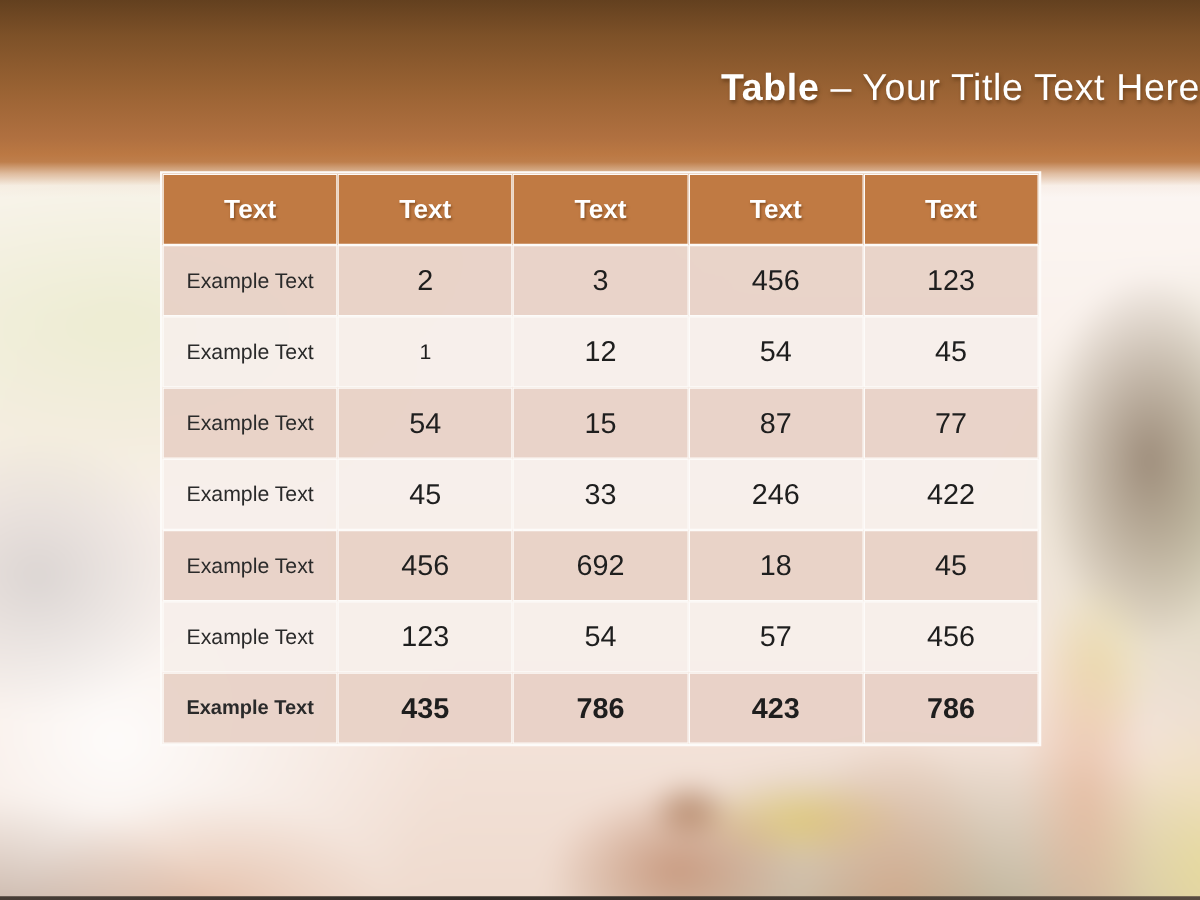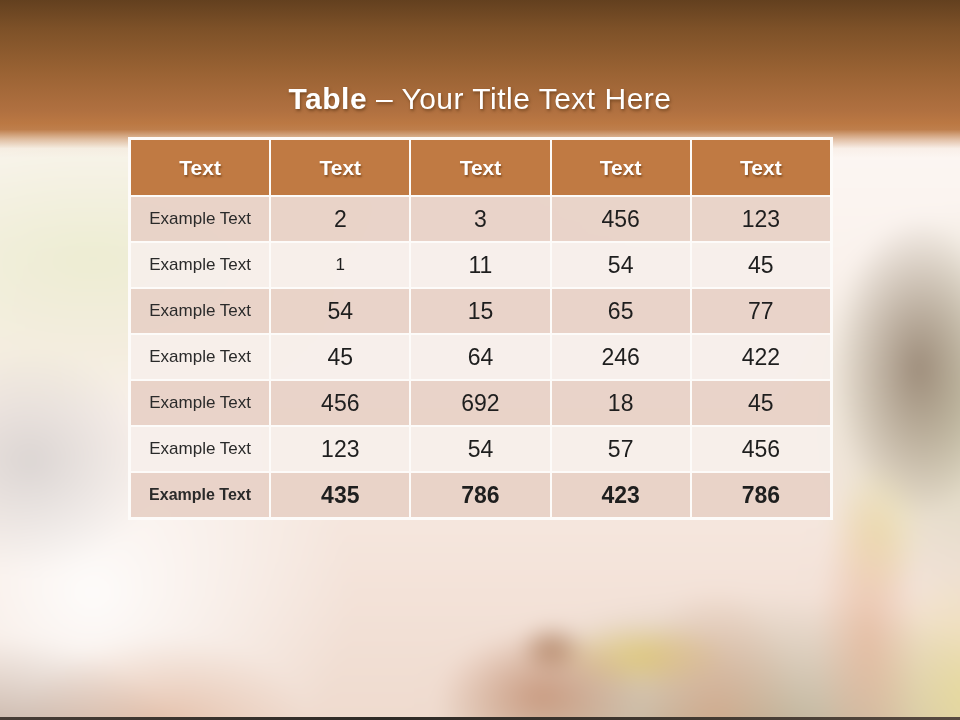--- a/index.html
+++ b/index.html
@@ -37,39 +37,39 @@
   .top-band {
     position:absolute; left:0; top:0; right:0; height:158px;
     background:linear-gradient(180deg,
       #63401f 0%, #7d5128 18%, #996233 45%, #b07040 70%, #bb7843 78%,
       rgba(187,120,67,0.95) 82%, rgba(202,143,96,0.55) 88%,
       rgba(236,211,191,0.2) 94%, rgba(255,255,255,0) 100%);
   }
 
   .title {
     position:absolute; top:54px; left:0; width:100%;
-    text-align:center; color:#ffffff; font-size:30px; font-weight:400;
-    letter-spacing:0.5px; text-shadow:1px 2px 3px rgba(80,45,15,0.55);margin-top:28px;
+    text-align:right; color:#ffffff; font-size:30px; font-weight:400;
+    letter-spacing:0.5px; text-shadow:1px 2px 3px rgba(80,45,15,0.55);
   }
   .title .t-bold { font-weight:700; }
 
   table.data-table {
     position:absolute; left:128px; top:137px; width:705px;
     border-collapse:separate; border-spacing:0; table-layout:fixed;
     border:2px solid #fdfbf9;
   }
   .data-table th, .data-table td {
     border:1.5px solid #fdfbf9; text-align:center; vertical-align:middle;
   }
   .data-table th {
     height:57px; background:#c07a43; color:#ffffff;
     font-size:21px; font-weight:700;
     text-shadow:1px 2px 2px rgba(90,45,10,0.55);
   }
-  .data-table td { height:46px; }
+  .data-table td { height:57px; }
   tr.row-odd  td { background:rgba(231,209,198,0.93); }
   tr.row-even td { background:rgba(246,239,235,0.93); }
   td.label { font-size:17px; color:#2a2a2a; }
   td.num   { font-size:23px; color:#1e1e1e; }
   td.small { font-size:17px; }
   tr.bold td { font-weight:700; }
   tr.bold td.label { font-size:16px; }
 
   .bottom-line {
     position:absolute; left:0; right:0; bottom:0; height:3px;
@@ -99,35 +99,35 @@
         <tr class="row-odd">
           <td class="label">Example Text</td>
           <td class="num">2</td>
           <td class="num">3</td>
           <td class="num">456</td>
           <td class="num">123</td>
         </tr>
         <tr class="row-even">
           <td class="label">Example Text</td>
           <td class="num small">1</td>
-          <td class="num">11</td>
+          <td class="num">12</td>
           <td class="num">54</td>
           <td class="num">45</td>
         </tr>
         <tr class="row-odd">
           <td class="label">Example Text</td>
           <td class="num">54</td>
           <td class="num">15</td>
-          <td class="num">65</td>
+          <td class="num">87</td>
           <td class="num">77</td>
         </tr>
         <tr class="row-even">
           <td class="label">Example Text</td>
           <td class="num">45</td>
-          <td class="num">64</td>
+          <td class="num">33</td>
           <td class="num">246</td>
           <td class="num">422</td>
         </tr>
         <tr class="row-odd">
           <td class="label">Example Text</td>
           <td class="num">456</td>
           <td class="num">692</td>
           <td class="num">18</td>
           <td class="num">45</td>
         </tr>

